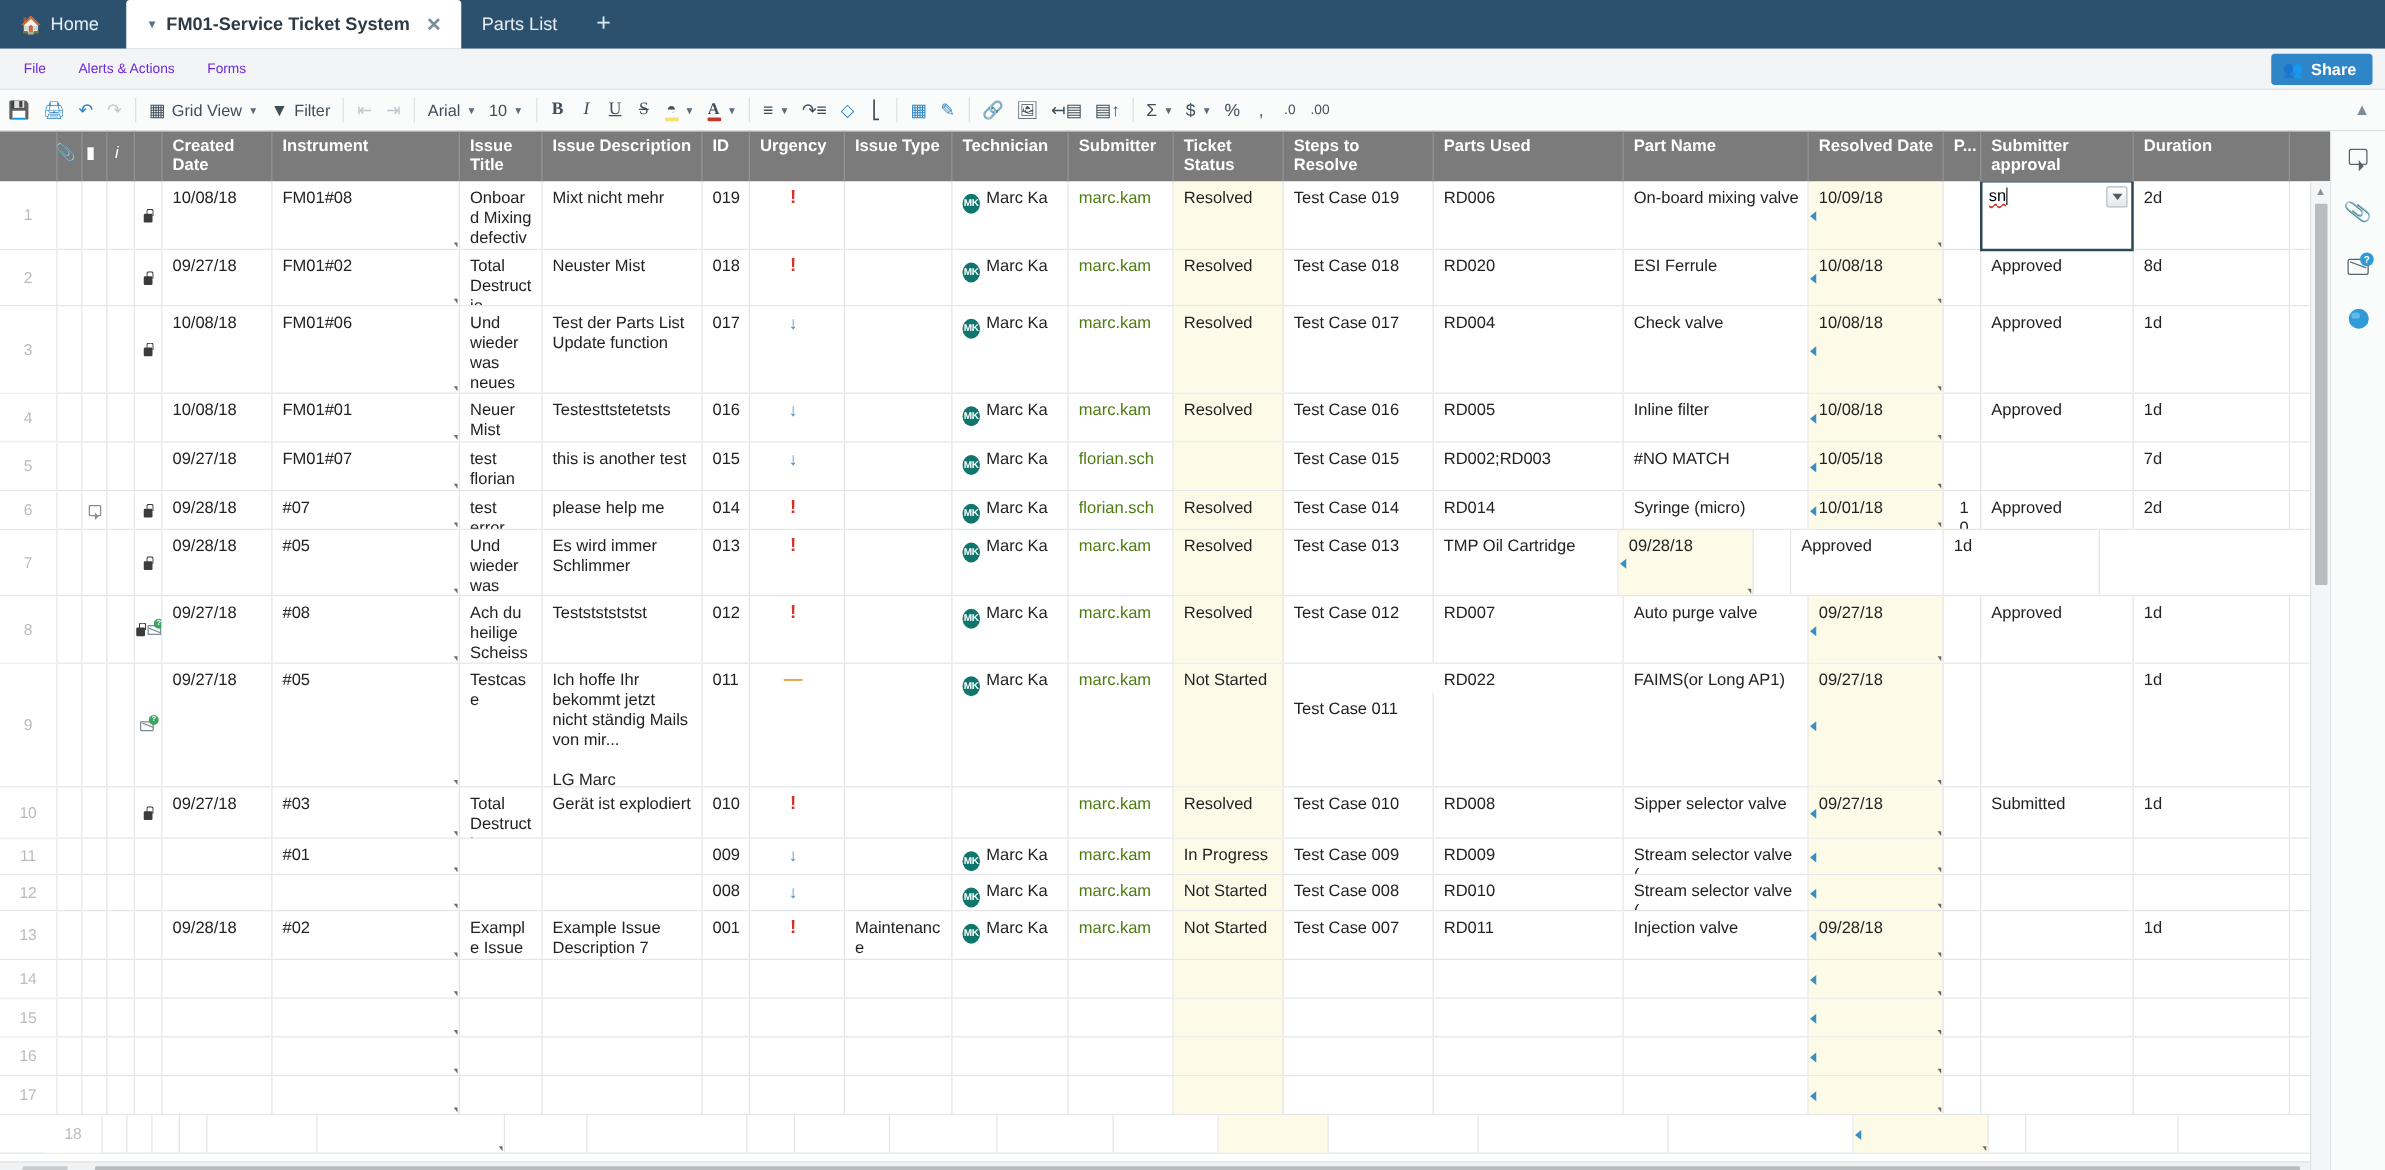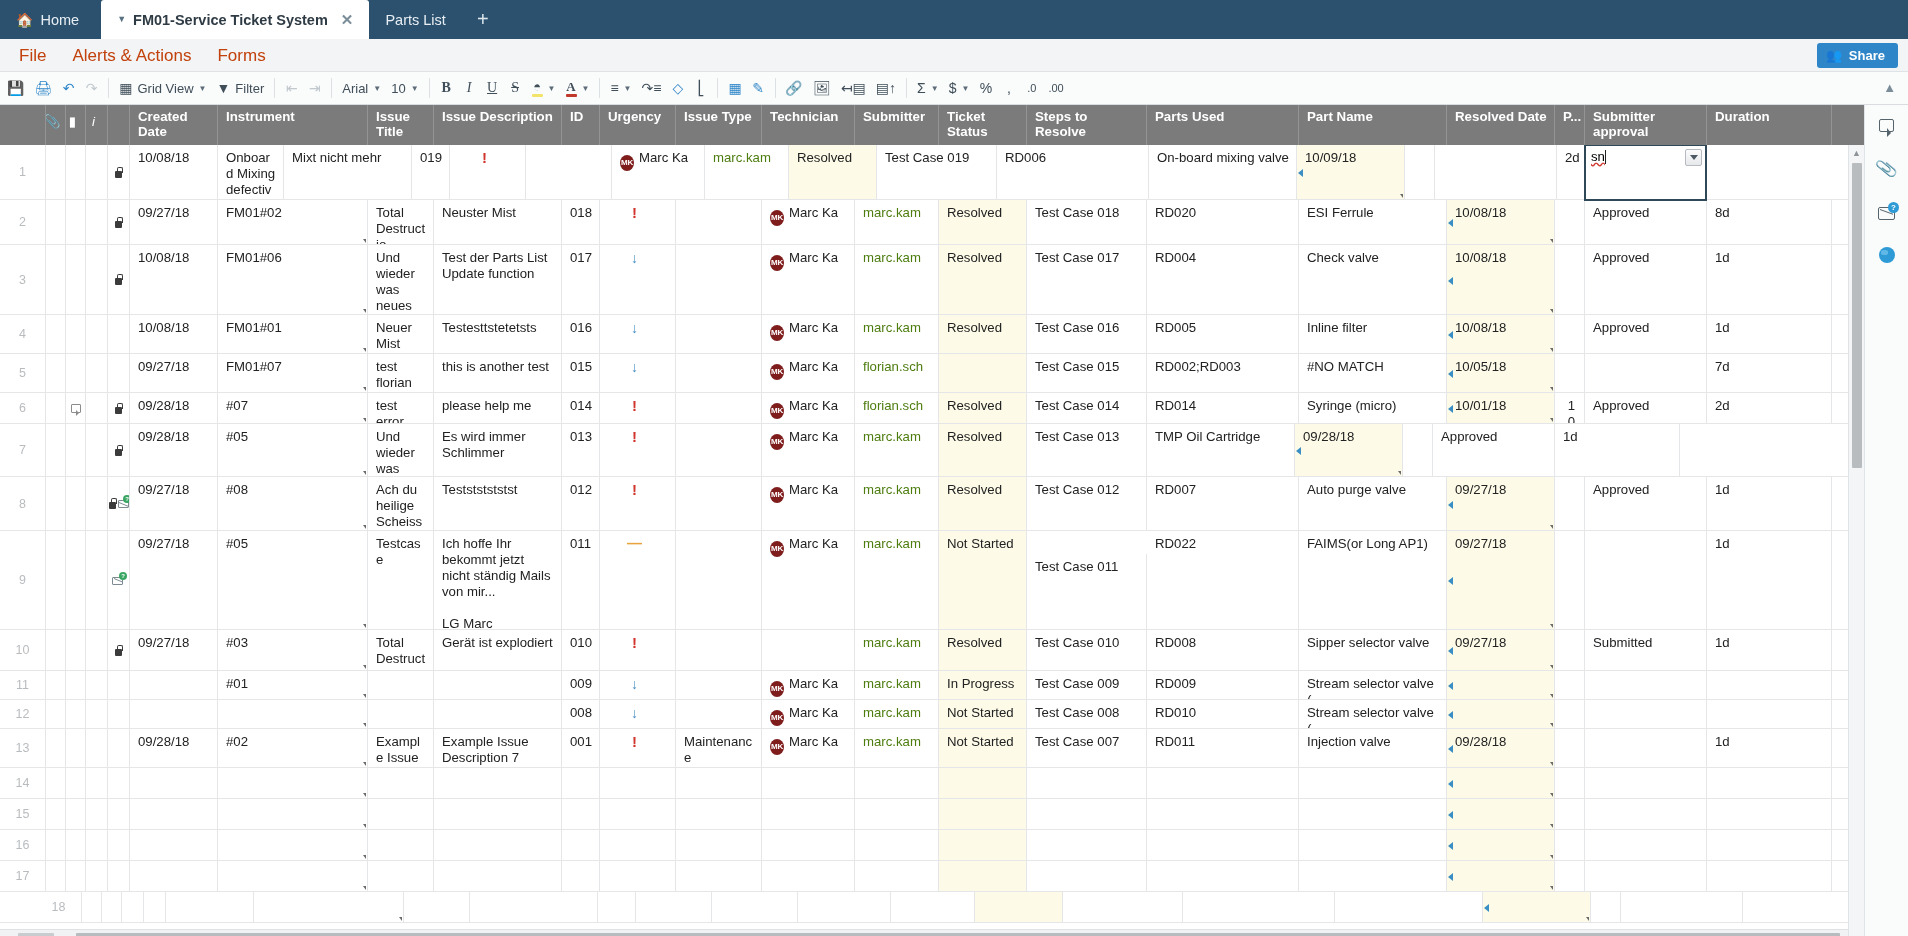--- a/index.html
+++ b/index.html
@@ -52,22 +52,22 @@
     height: 33px;
     background: #f2f4f5;
     border-bottom: 1px solid #dfe3e6;
     display: flex;
     align-items: center;
     padding-left: 6px;
     position: relative;
   }
   .menu-item {
     padding: 0 13px;
-    font-size: 17px;
-    color: #c2410c;
+    font-size: 11px;
+    color: #6d28d9;
     line-height: 33px;
     cursor: pointer;
   }
   .share-btn {
     position: absolute; right: 10px; top: 4px;
     background: #2e86c8; color: #fff;
     font-size: 13px; font-weight: bold;
     border-radius: 3px;
     padding: 5px 13px 5px 10px;
     display: flex; align-items: center; gap: 6px;
@@ -205,21 +205,21 @@
     transform: skewY(22deg); transform-origin: left;
   }
   .envbadge .bdg {
     position:absolute; right:-2px; top:-3px; width:8px; height:8px;
     border-radius:50%; background:#3aa664; color:#fff;
     font-size:6px; line-height:8px; text-align:center; font-weight:bold;
   }
 
   .avatar {
     width: 14px; height: 16px; border-radius: 50%;
-    background: #7f1d1d; color: #fff;
+    background: #0f766e; color: #fff;
     font-size: 8px; font-weight: bold;
     display: inline-flex; align-items: center; justify-content: center;
     vertical-align: -3px; margin-right: 5px;
     letter-spacing: -0.3px;
   }
 
   .urg-high { color: #d0342c; font-weight: bold; font-size: 15px; }
   .urg-low  { color: #4a90c4; font-size: 14px; }
   .urg-med  { color: #e8a33d; font-weight: bold; font-size: 15px; line-height: 8px; }
 
@@ -486,20 +486,21 @@
     <div class="body-scroll" id="body-scroll">
         <div class="row" style="height: 55px;">
           <div class="cell rownum" style="width: 46px;">1</div>
           <div class="cell" style="width: 20px;"></div>
           <div class="cell" style="width: 20px;"></div>
           <div class="cell" style="width: 22px;"></div>
           <div class="cell gutter" style="width: 22px;">
             <span class="lockicon"></span>
           </div>
           <div class="cell" style="width: 88px;">10/08/18</div>
+          <div class="cell" style="width: 150px;">FM01#08<span class="cell-marker-r"></span></div>
           <div class="cell" style="width: 66px;">Onboard Mixing defective</div>
           <div class="cell" style="width: 128px;">Mixt nicht mehr</div>
           <div class="cell" style="width: 38px;">019</div>
           <div class="cell center" style="width: 76px;"><span class="urg-high">!</span></div>
           <div class="cell" style="width: 86px;"></div>
           <div class="cell" style="width: 93px;"><span class="avatar">MK</span>Marc Ka</div>
           <div class="cell submitter" style="width: 84px;">marc.kam</div>
           <div class="cell status" style="width: 88px;">Resolved</div>
           <div class="cell" style="width: 120px;">Test Case 019</div>
           <div class="cell" style="width: 152px;">RD006</div>

